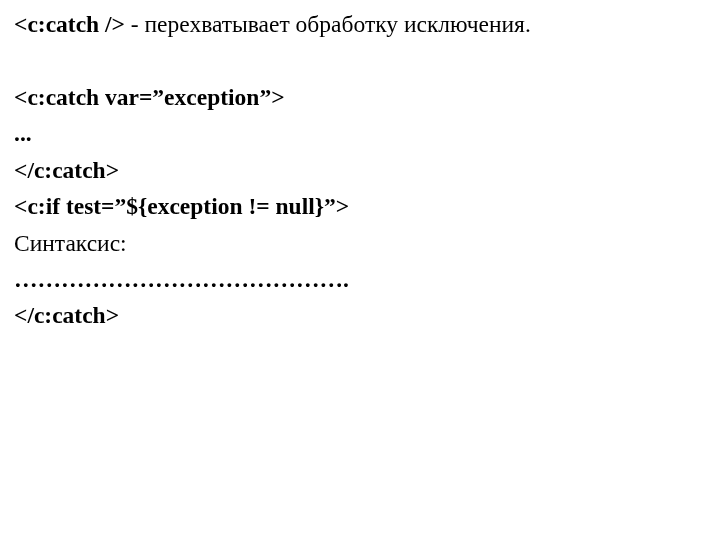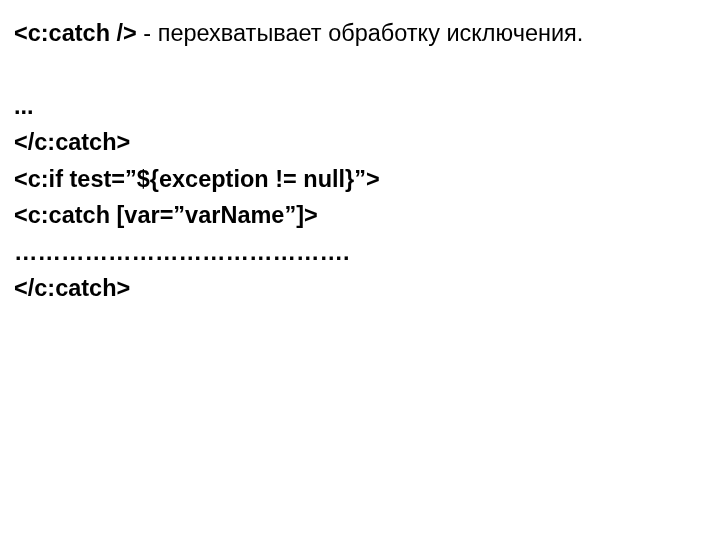--- a/index.html
+++ b/index.html
@@ -7,33 +7,35 @@
     padding: 0;
     width: 720px;
     height: 540px;
     background: #fff;
     font-family: Arial, Helvetica, sans-serif;
     font-size: 23.5px;
     color: #000;
     line-height: 1.55;
   }
   .page {
-    padding: 15px 14px 0 14px;
+    padding: 6px 14px 0 14px;
+    font-family: Liberation Serif, serif;
   }
   .line {
     white-space: pre;
   }
   .b { font-weight: bold; }
   .indent { padding-left: 36px; }
 </style>
 </head>
 <body>
 
 <div class="page">
   <div class="line"><span class="b">&lt;c:catch /&gt;</span><span> - перехватывает обработку исключения.</span></div>
   <div class="line">&nbsp;</div>
+  <div class="line"><span class="b">&lt;c:catch var=”exception”&gt;</span></div>
   <div class="line"><span class="b">...</span></div>
   <div class="line"><span class="b">&lt;/c:catch&gt;</span></div>
   <div class="line"><span class="b">&lt;c:if test=”${exception != null}”&gt;</span></div>
-  <div class="line"><span class="b">&lt;c:catch [var=”varName”]&gt;</span></div>
+  <div class="line"><span>Синтаксис:</span></div>
   <div class="line"><span class="b">…………………………………….</span></div>
   <div class="line"><span class="b">&lt;/c:catch&gt;</span></div>
 </div>
 
 </body></html>

